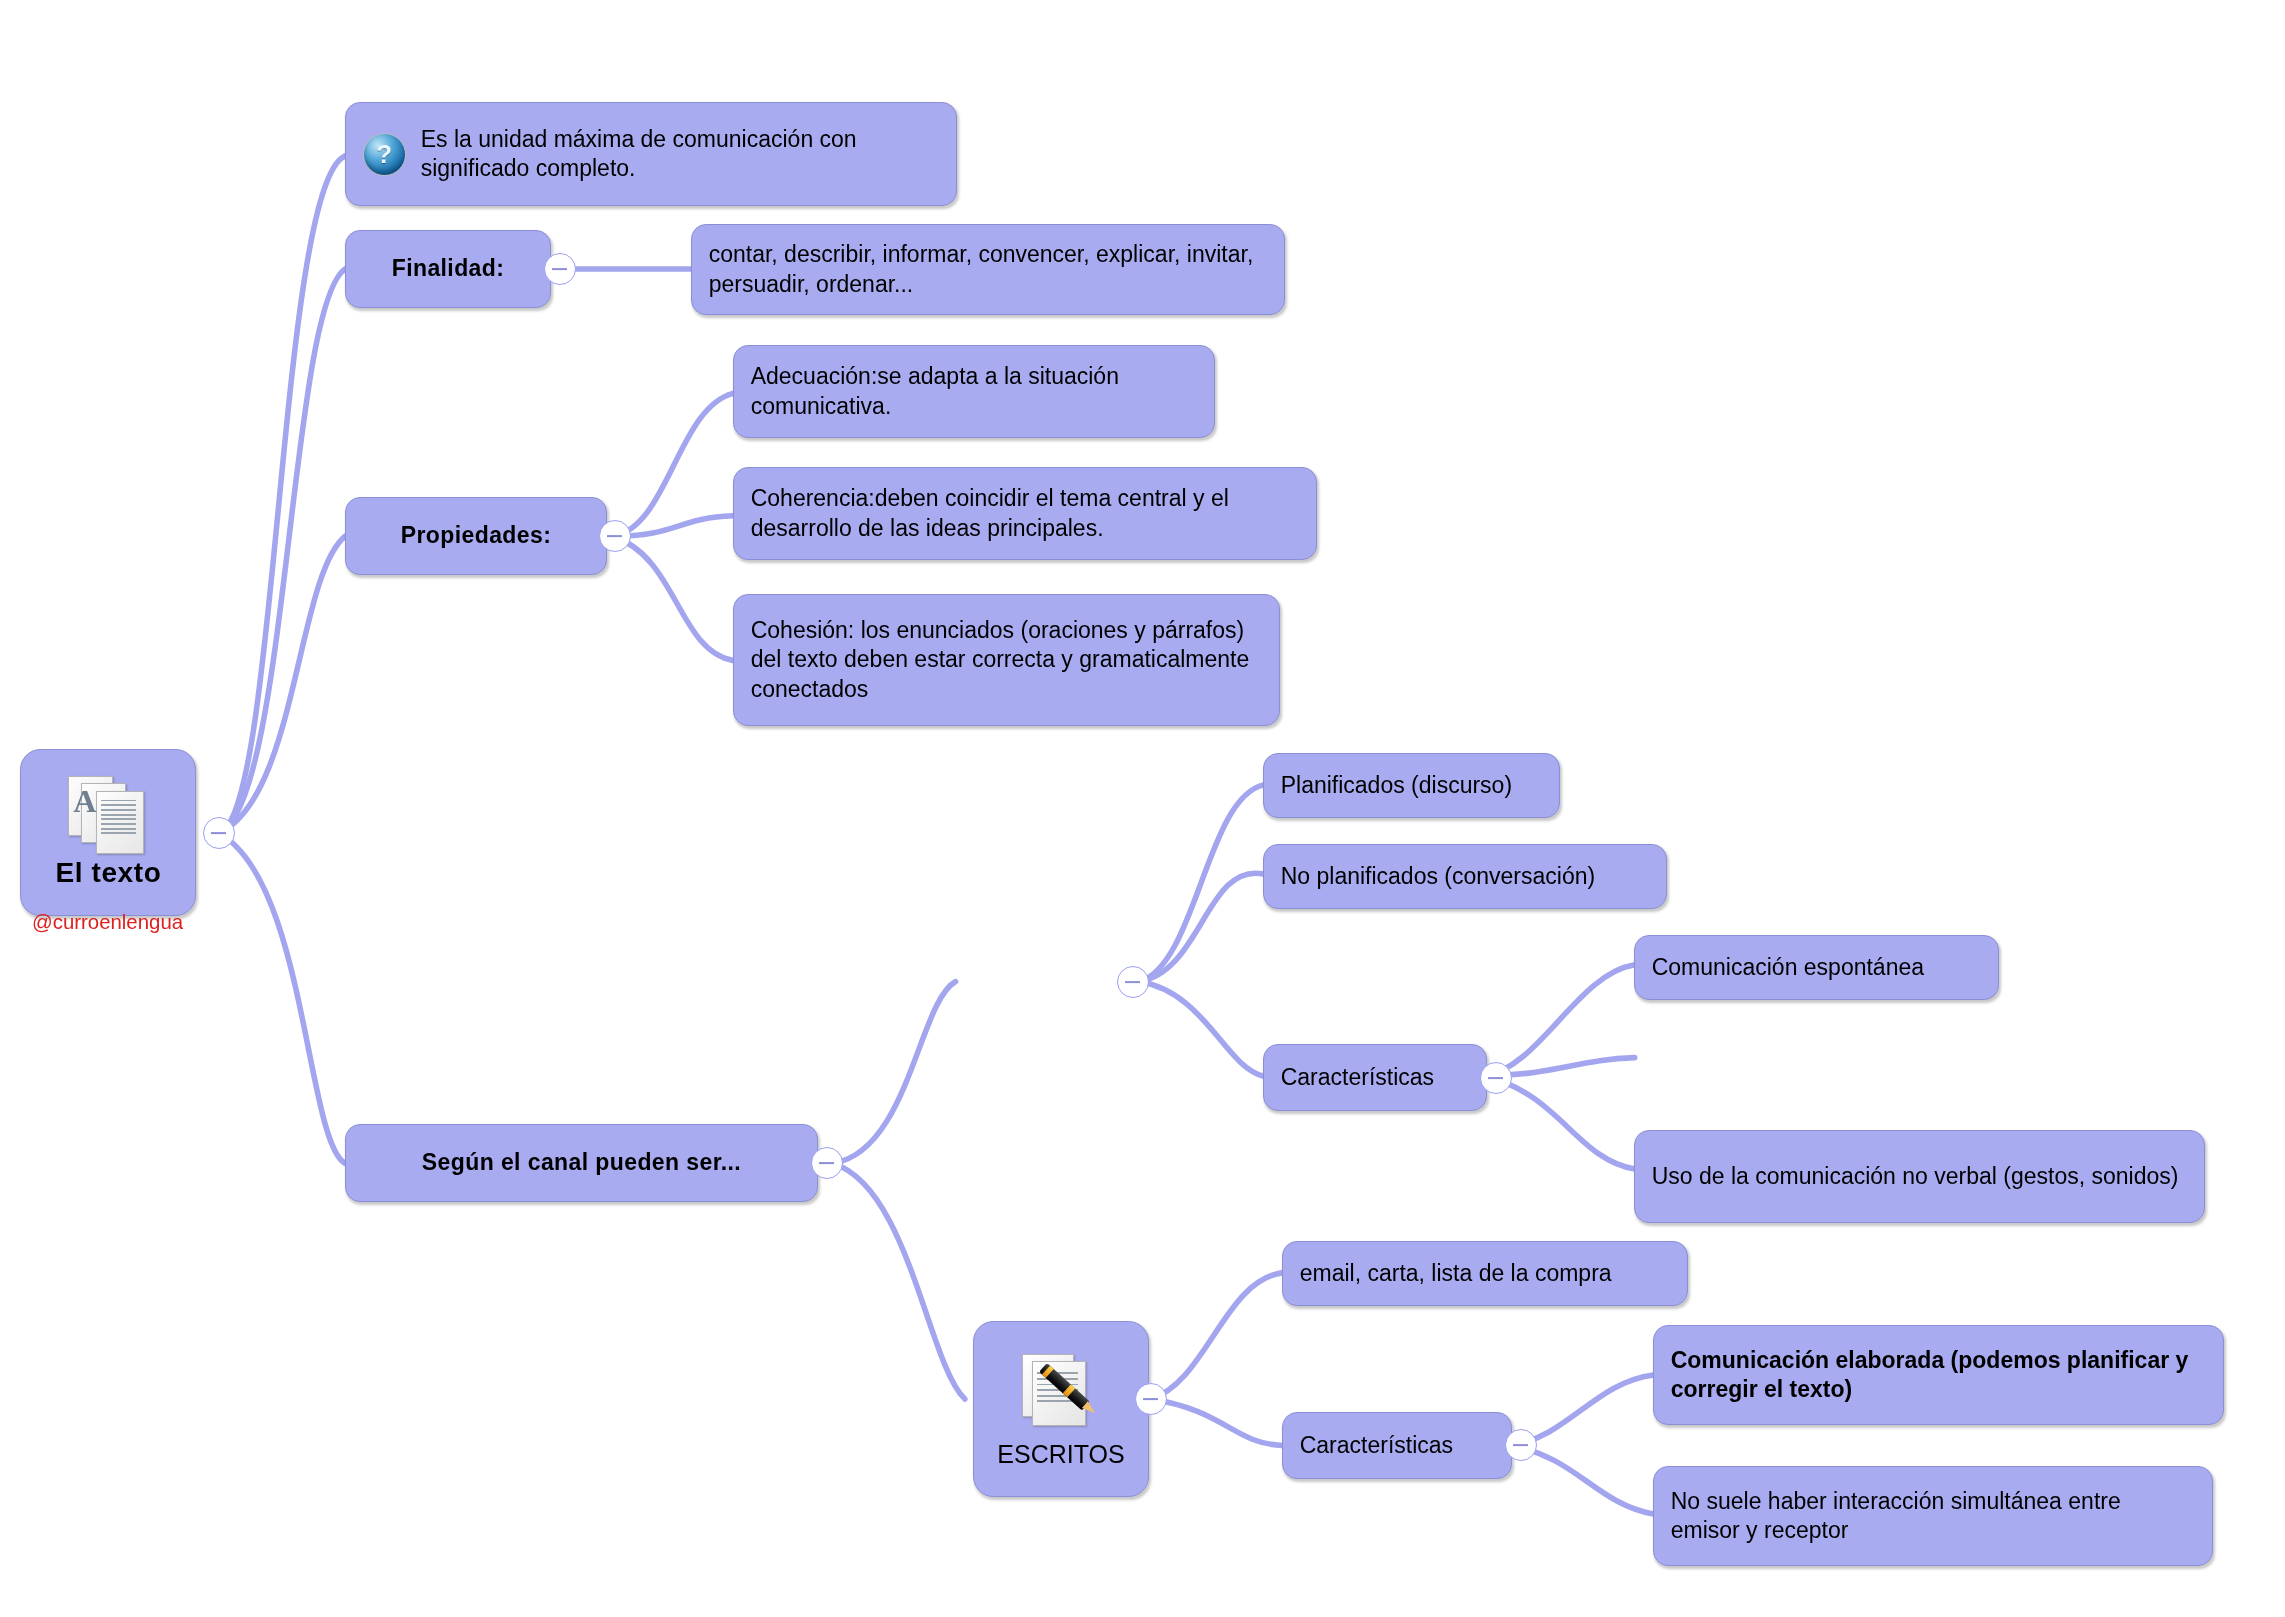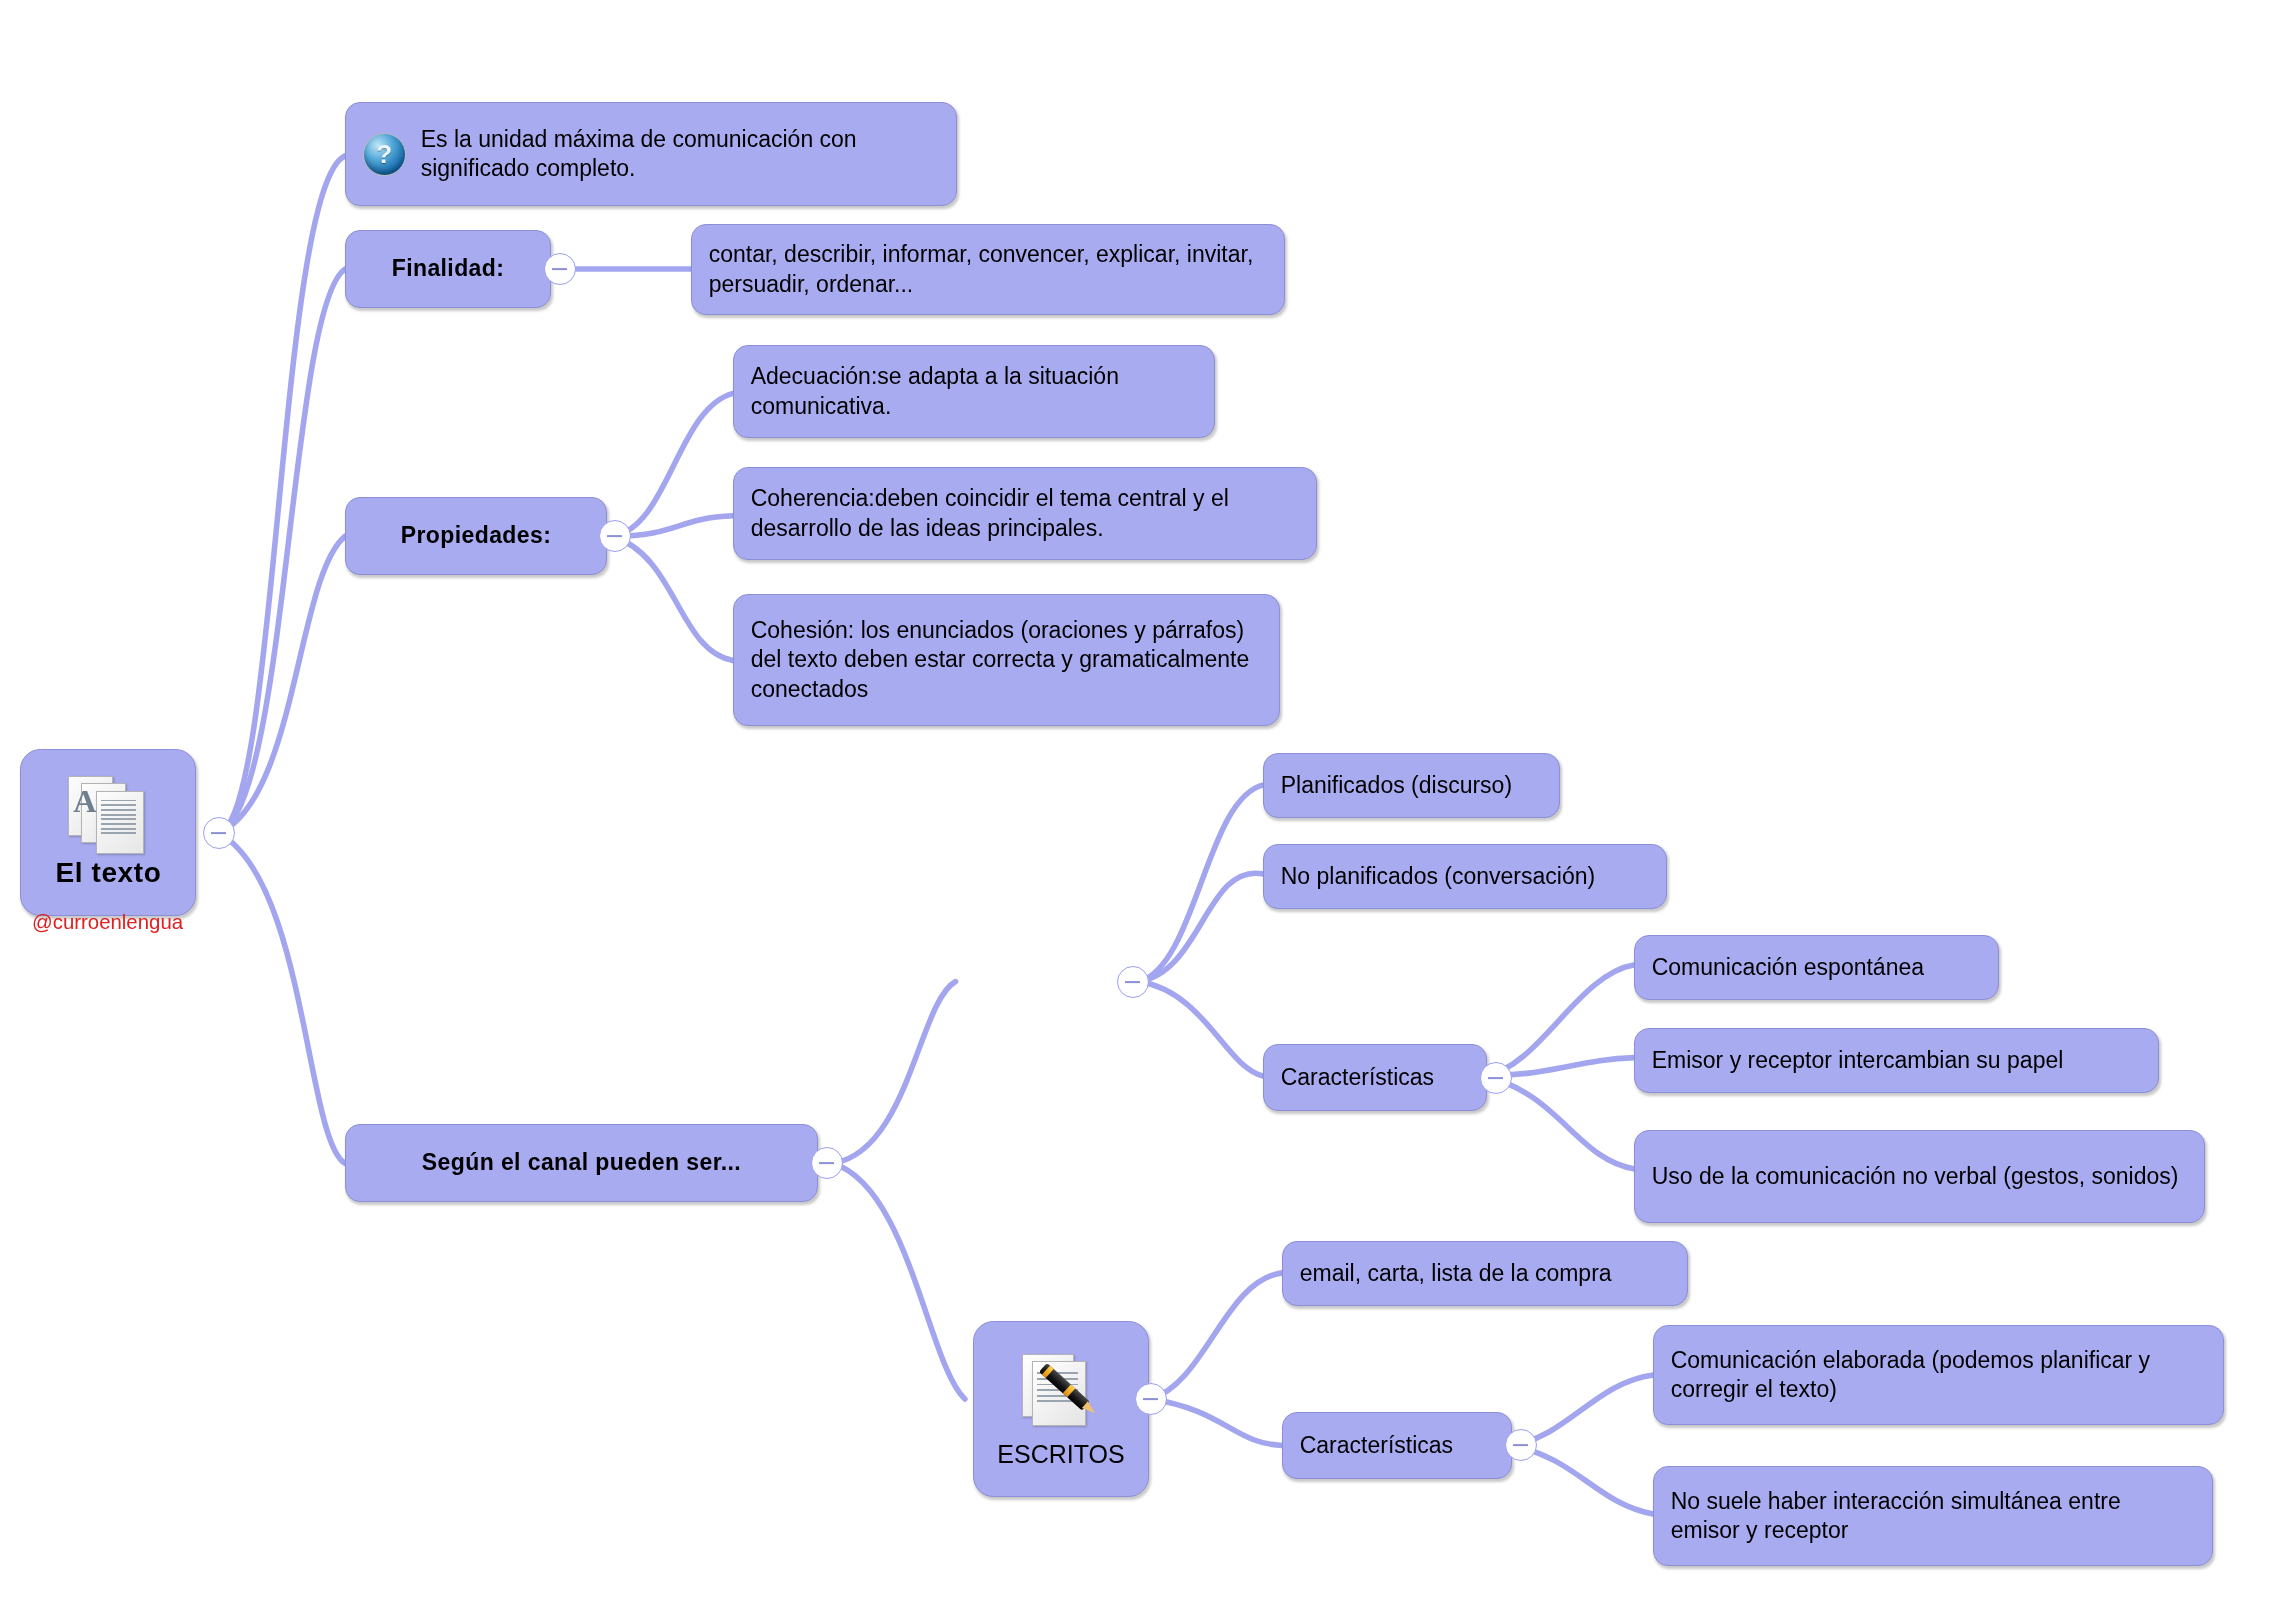--- a/index.html
+++ b/index.html
@@ -311,23 +311,20 @@
   </div>
 
   <div class="node" style="left:1263px; top:1044px; width:224px; height:67px;">
     <span class="txt">Características</span>
   </div>
   <div class="toggle" style="left:1480px; top:1062px;"></div>
 
   <div class="node" style="left:1634px; top:935px; width:365px; height:65px;">
     <span class="txt">Comunicación espontánea</span>
   </div>
-  <div class="node" style="left:1634px; top:1028px; width:525px; height:65px;">
-    <span class="txt">Emisor y receptor intercambian su papel</span>
-  </div>
   <div class="node" style="left:1634px; top:1130px; width:571px; height:93px;">
     <span class="txt">Uso de la comunicación no verbal (gestos, sonidos)</span>
   </div>
 
   <div class="node iconnode" style="left:965px; top:1321px; width:176px; height:176px;margin-left:8px;">
     <span class="icon icon-pen">
       <span class="sheet s1"></span>
       <span class="sheet s2"></span>
       <span class="lines">
           <i></i>
@@ -349,21 +346,21 @@
 
   <div class="node" style="left:1282px; top:1241px; width:406px; height:65px;">
     <span class="txt">email, carta, lista de la compra</span>
   </div>
 
   <div class="node" style="left:1282px; top:1412px; width:230px; height:67px;">
     <span class="txt">Características</span>
   </div>
   <div class="toggle" style="left:1505px; top:1429px;"></div>
 
-  <div class="node" style="left:1653px; top:1325px; width:571px; height:100px;">
+  <div class="node" style="left:1653px; top:1325px; width:571px; height:100px;font-weight:bold;">
     <span class="txt">Comunicación elaborada (podemos planificar y corregir el texto)</span>
   </div>
   <div class="node" style="left:1653px; top:1466px; width:560px; height:100px;">
     <span class="txt">No suele haber interacción simultánea entre emisor y receptor</span>
   </div>
 
 </div>
 
 
 </body></html>

